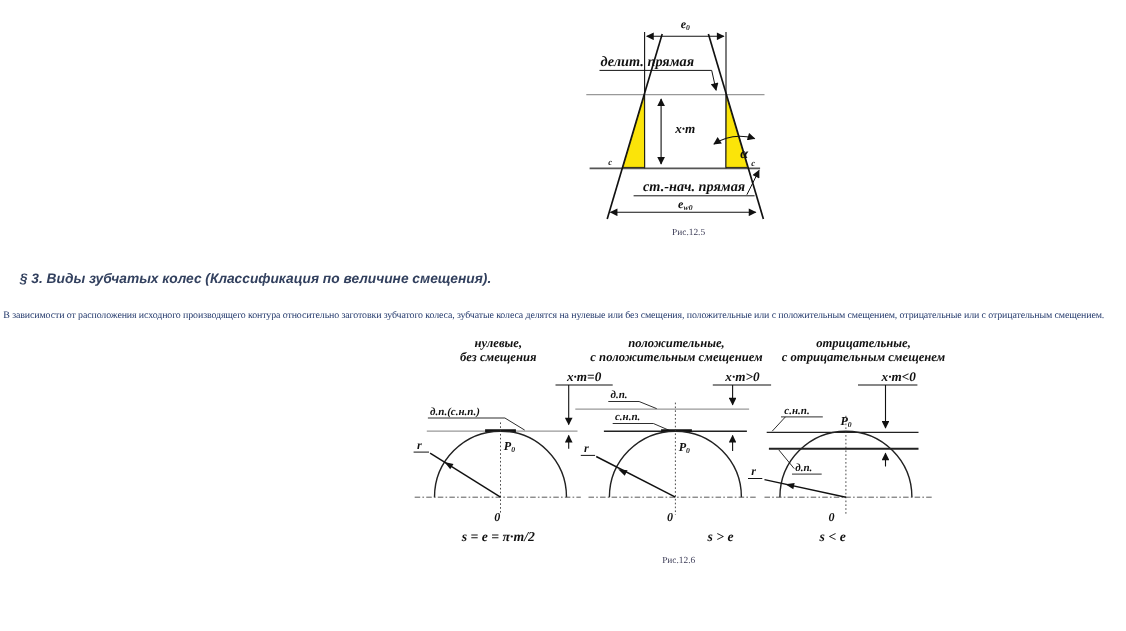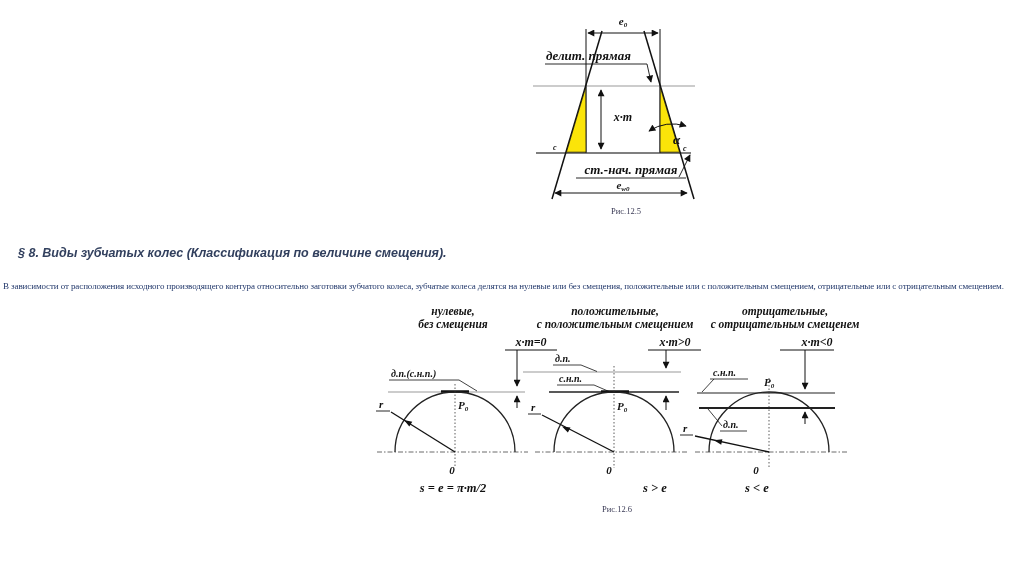--- a/index.html
+++ b/index.html
@@ -69,21 +69,21 @@
     <text x="18" y="57" class="lab s13">делит. прямая</text>
     <text x="95" y="118" text-anchor="middle" class="lab s12">x·m</text>
     <text x="145" y="141" class="lab s13">α</text>
     <text x="25" y="147" class="lab s8">c</text>
     <text x="155" y="148" class="lab s8">c</text>
     <text x="103" y="171" text-anchor="middle" class="lab s13">ст.-нач. прямая</text>
     <text x="95" y="186" text-anchor="middle" class="lab s11"><tspan>e</tspan><tspan class="sub" dy="2">w0</tspan></text>
     <text x="98" y="211" text-anchor="middle" class="cap">Рис.12.5</text>
   </svg>
 
-  <div class="heading">§ 8. Виды зубчатых колес (Классификация по величине смещения).</div>
+  <div class="heading">§ 3. Виды зубчатых колес (Классификация по величине смещения).</div>
   <div class="paragraph">В зависимости от расположения исходного производящего контура относительно заготовки зубчатого колеса, зубчатые колеса делятся на нулевые или без смещения, положительные или с положительным смещением, отрицательные или с отрицательным смещением.</div>
 
   <svg class="fig" style="left:365px;top:298px;" width="500" height="222" viewBox="0 0 500 222">
     <defs>
       <marker id="ah2" viewBox="0 0 10 10" refX="9" refY="5" markerWidth="8" markerHeight="7" orient="auto-start-reverse" markerUnits="userSpaceOnUse">
         <path d="M0,0L10,5L0,10z" fill="#111"></path>
       </marker>
     </defs>
 
     <text x="88" y="17" text-anchor="middle" class="lab" font-size="11.5">нулевые,</text>

